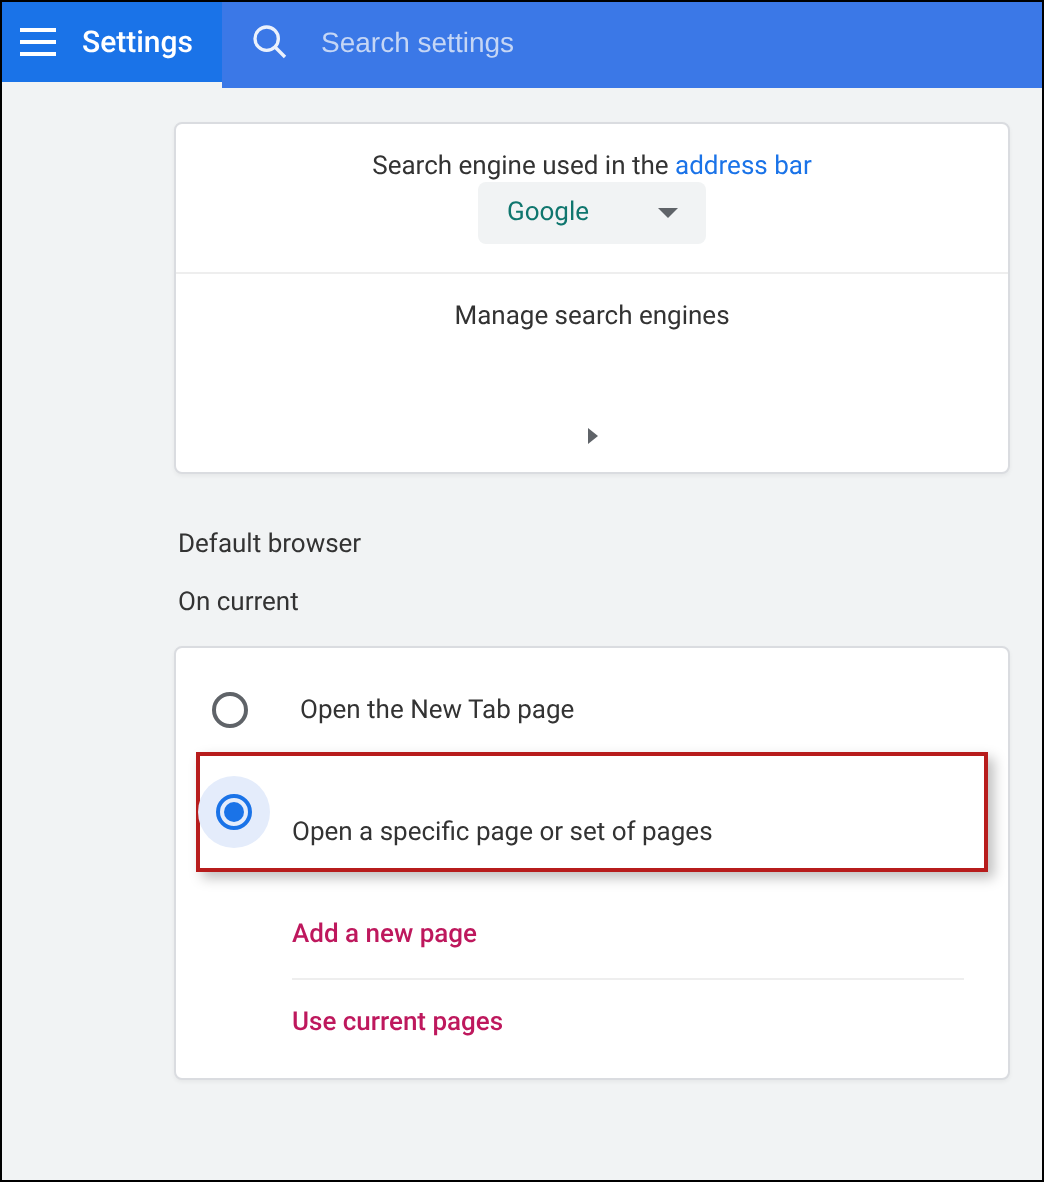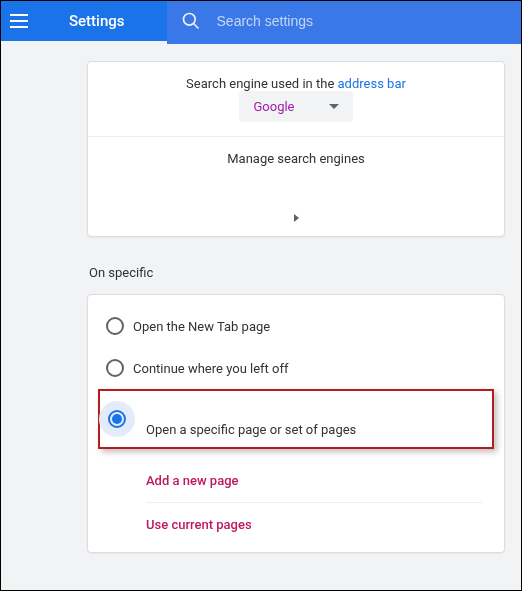--- a/index.html
+++ b/index.html
@@ -10,21 +10,20 @@
       height: 591px;
       overflow: hidden;
       border: 1px solid #000;
     }
     .header {
       background: #1a73e8;
       height: 40px;
       display: flex;
       align-items: center;
       color: white;
-      gap: 28px;
     }
     .menu-icon {
       width: 24px;
       height: 24px;
       margin-left: 6px;
       display: flex;
       flex-direction: column;
       justify-content: center;
       gap: 4px;
       cursor: pointer;
@@ -88,21 +87,21 @@
     .row-label { flex: 1; }
     .link { color: #1a73e8; cursor: pointer; }
     .select-wrap {
       background: #f1f3f4;
       border-radius: 4px;
       padding: 8px 14px;
       display: flex;
       align-items: center;
       gap: 34px;
       font-size: 13px;
-      color: #a21caf;
+      color: #0f766e;
       cursor: pointer;
     }
     .dropdown-caret {
       width: 0; height: 0;
       border-left: 5px solid transparent;
       border-right: 5px solid transparent;
       border-top: 5px solid #5f6368;
     }
     .chevron {
       width: 0; height: 0;
@@ -117,21 +116,21 @@
       margin-left: 2px;
     }
     .single-row-card .row { min-height: 52px; }
     .startup-card { padding: 10px 0 6px 0; }
     .radio-row {
       display: flex;
       align-items: center;
       padding: 12px 18px;
       font-size: 13px;
       color: #333;
-      gap: 9px;
+      gap: 26px;
       cursor: pointer;
     }
     .radio-outline {
       width: 18px; height: 18px;
       border: 2px solid #5f6368;
       border-radius: 50%;
       flex-shrink: 0;
     }
     .radio-selected-wrap {
       width: 36px; height: 36px;
@@ -208,30 +207,27 @@
         <span>Google</span>
         <span class="dropdown-caret"></span>
       </div>
     </div>
     <div class="row" style="cursor:pointer;">
       <div class="row-label">Manage search engines</div>
       <span class="chevron"></span>
     </div>
   </div>
 
-
-  <div class="section-title">On specific</div>
+  <div class="section-title">Default browser</div>
+
+  <div class="section-title">On current</div>
   <div class="card startup-card">
     <div class="radio-row">
       <div class="radio-outline"></div>
       <span>Open the New Tab page</span>
-    </div>
-    <div class="radio-row">
-      <div class="radio-outline"></div>
-      <span>Continue where you left off</span>
     </div>
     <div class="highlight-box">
       <div class="radio-row">
         <div class="radio-selected-wrap">
           <div class="radio-selected"></div>
         </div>
         <span>Open a specific page or set of pages</span>
       </div>
     </div>
     <div class="sub-links">

